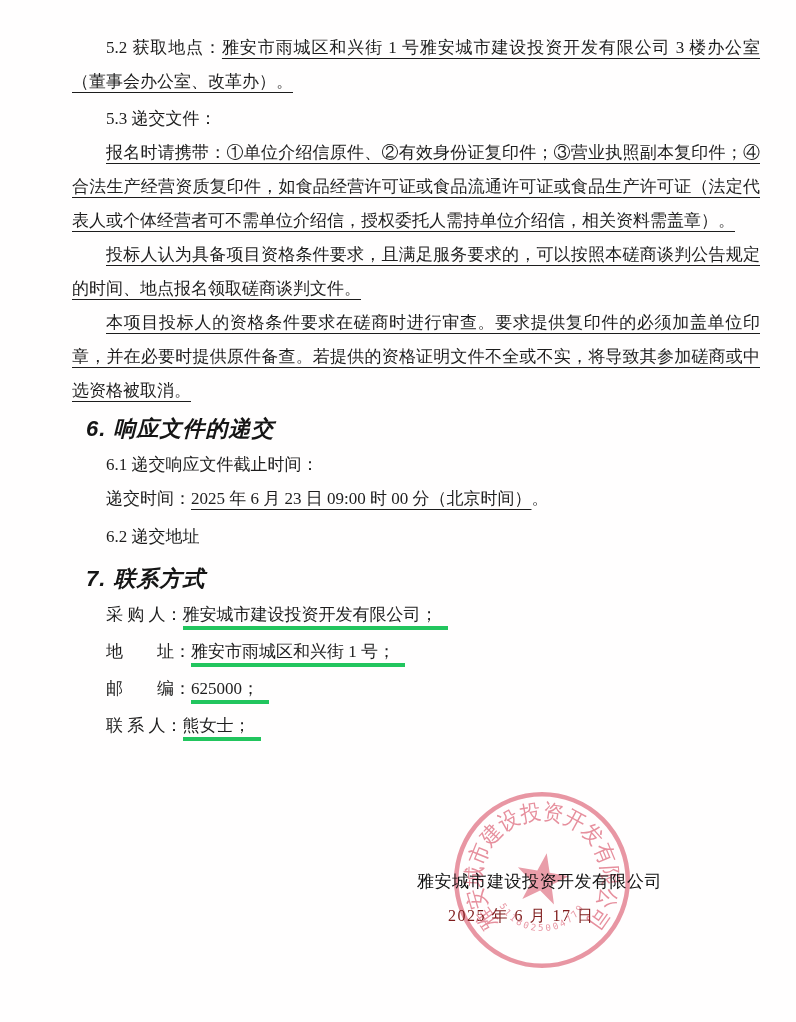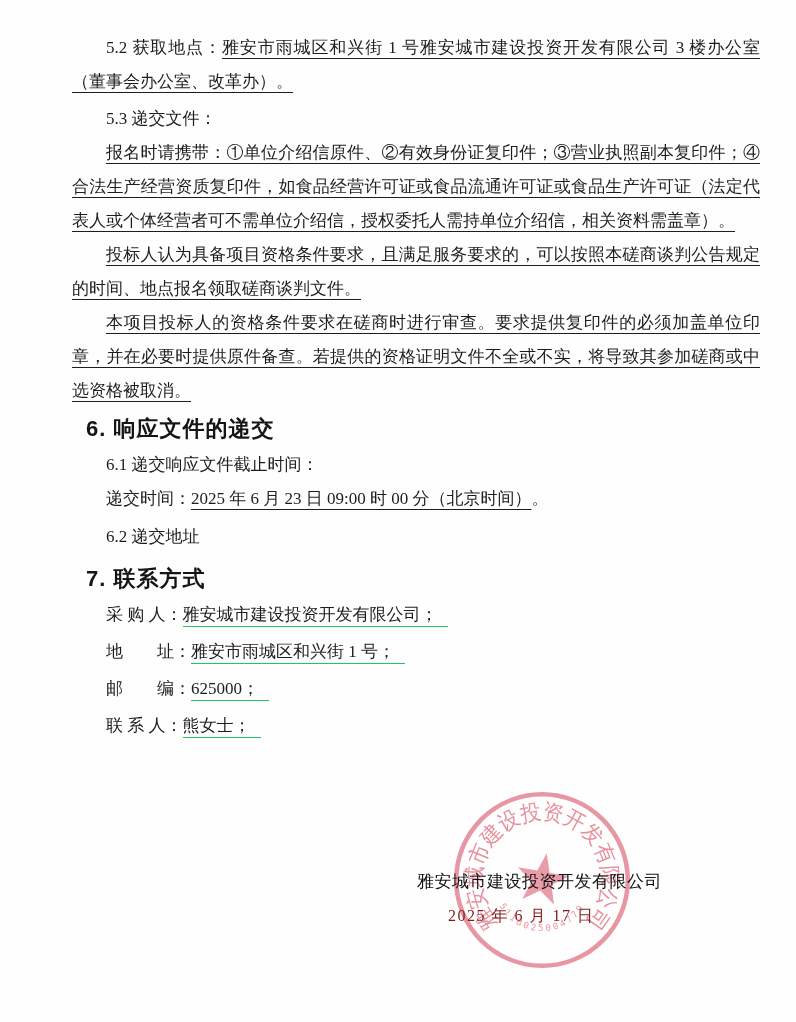--- a/index.html
+++ b/index.html
@@ -33,33 +33,34 @@
     text-decoration-thickness:1px;
   }
   h2.sec {
     font-family:"Liberation Sans","DejaVu Sans",sans-serif;
     font-weight:700;
     font-size:22px;
     line-height:30px;
     letter-spacing:1px;
     color:#151515;
     margin:6px 0 4px 14px;
+    font-style:italic;
   }
   h2.sec.h7 { margin:10px 0 2px 14px; }
   .contact {
     font-size:17px;
     line-height:37px;
     padding-left:34px;
     color:#1d1d1d;
     white-space:nowrap;
   }
   .contact .uv {
     display:inline-block;
     line-height:23px;
-    border-bottom:1px solid #22c55e;
+    border-bottom:4px solid #22c55e;
     padding-right:10px;
   }
   .seal {
     position:absolute;
     left:431px; top:769px;
     width:222px; height:222px;
     opacity:0.88;
   }
   .sig-company {
     position:absolute;

